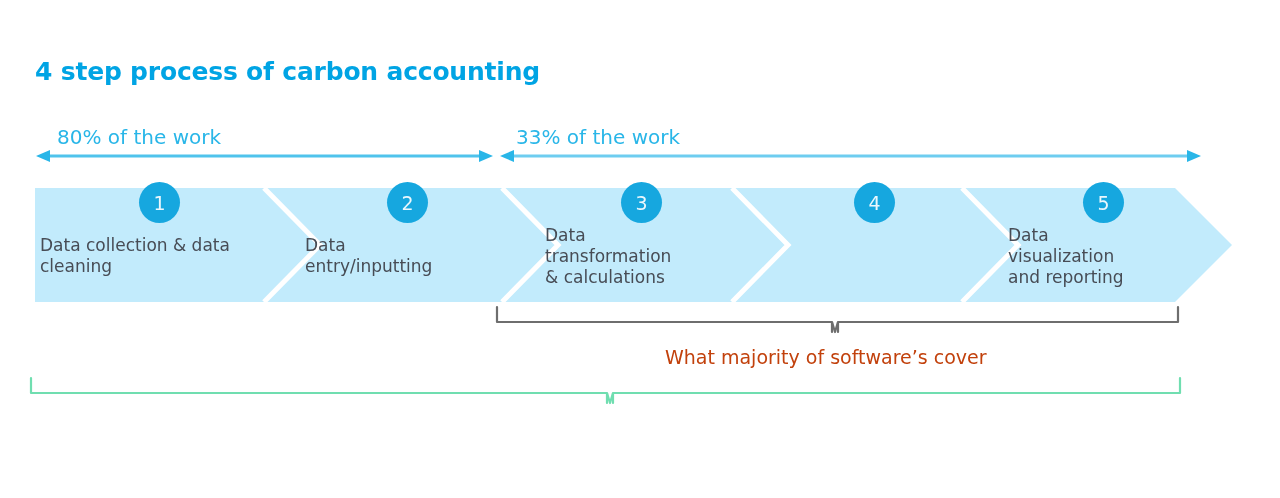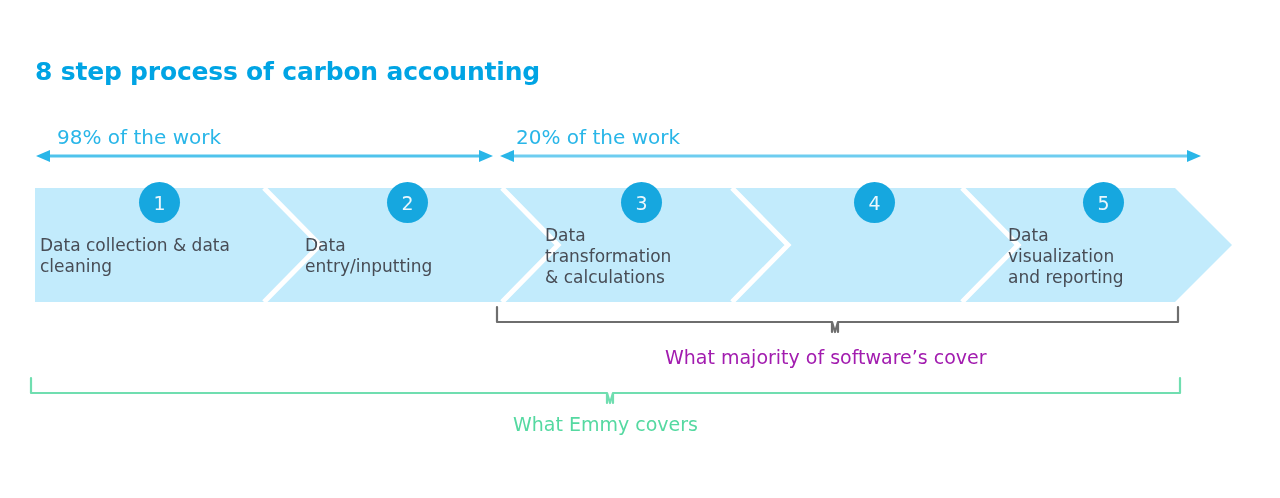--- a/index.html
+++ b/index.html
@@ -52,32 +52,32 @@
     font-size:19px;
     display:flex;align-items:center;justify-content:center;
     box-sizing:border-box;
   }
   .cap-label{
     position:absolute;
     font-family:"DejaVu Sans", sans-serif;
     font-size:19px;
     white-space:nowrap;
   }
-  .cap-gray{color:#a21caf;}
+  .cap-gray{color:#c2410c;}
   .cap-green{color:#55D9A1;}
 </style>
 </head>
 <body>
 
 <div class="stage">
 
-  <div class="title">8 step process of carbon accounting</div>
+  <div class="title">4 step process of carbon accounting</div>
 
-  <div class="pct-label pct-80">98% of the work</div>
-  <div class="pct-label pct-20">20% of the work</div>
+  <div class="pct-label pct-80">80% of the work</div>
+  <div class="pct-label pct-20">33% of the work</div>
 
   <svg class="overlay" viewBox="0 0 1280 498" xmlns="http://www.w3.org/2000/svg">
 
     <g>
       <line x1="45" y1="156" x2="484" y2="156" stroke="#4FC3EC" stroke-width="3"></line>
       <polygon points="36,156 50,150 50,162" fill="#29B6E8"></polygon>
       <polygon points="493,156 479,150 479,162" fill="#29B6E8"></polygon>
     </g>
 
     <g>
@@ -120,15 +120,14 @@
 &amp; calculations</div>
 
   <div class="step-num" style="left:854px; top:182px;">4</div>
 
   <div class="step-num" style="left:1083px; top:182px;">5</div>
   <div class="step-label" style="left:1008px; top:225px; width:190px;">Data
 visualization
 and reporting</div>
 
   <div class="cap-label cap-gray" style="left:665px; top:346px;">What majority of software’s cover</div>
-  <div class="cap-label cap-green" style="left:513px; top:413px;">What Emmy covers</div>
 
 </div>
 
 </body></html>

